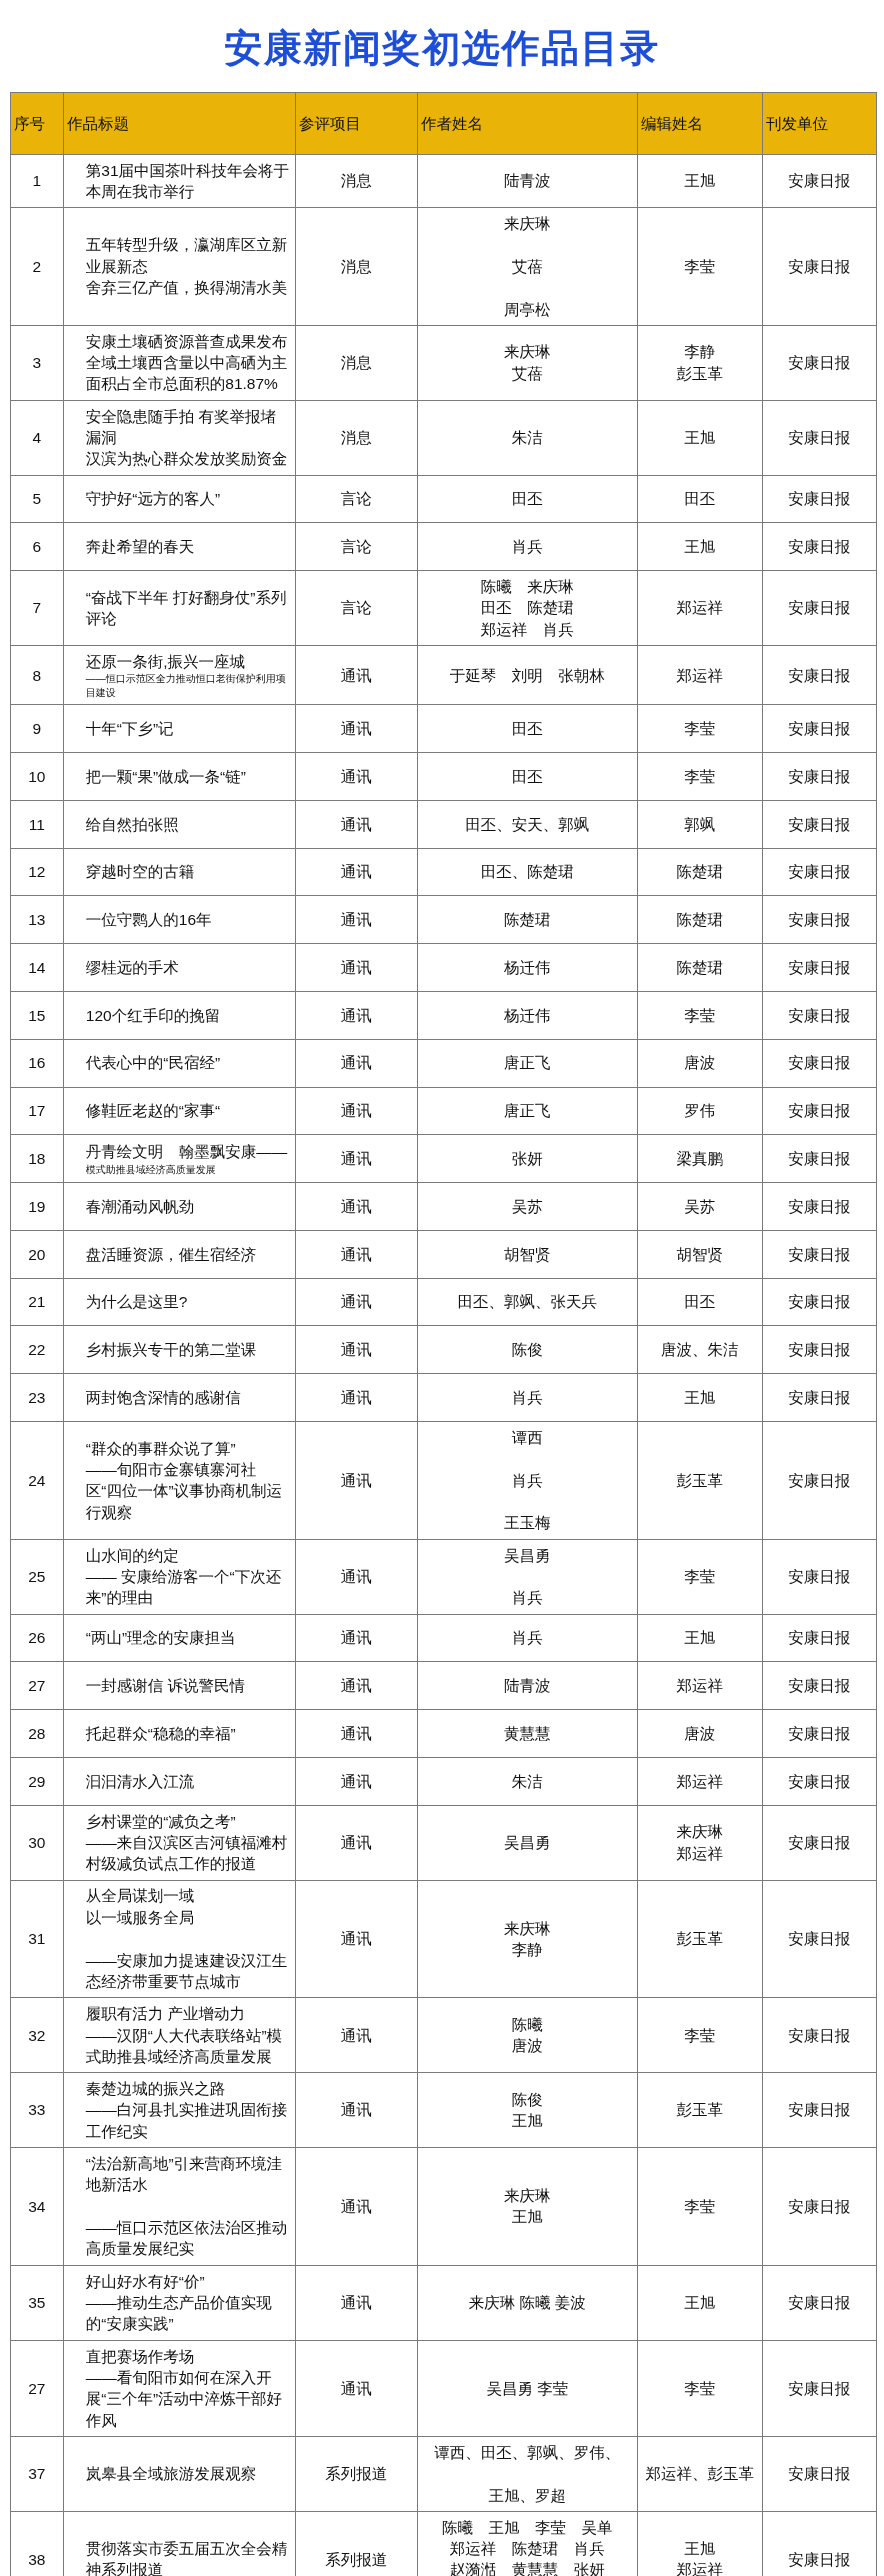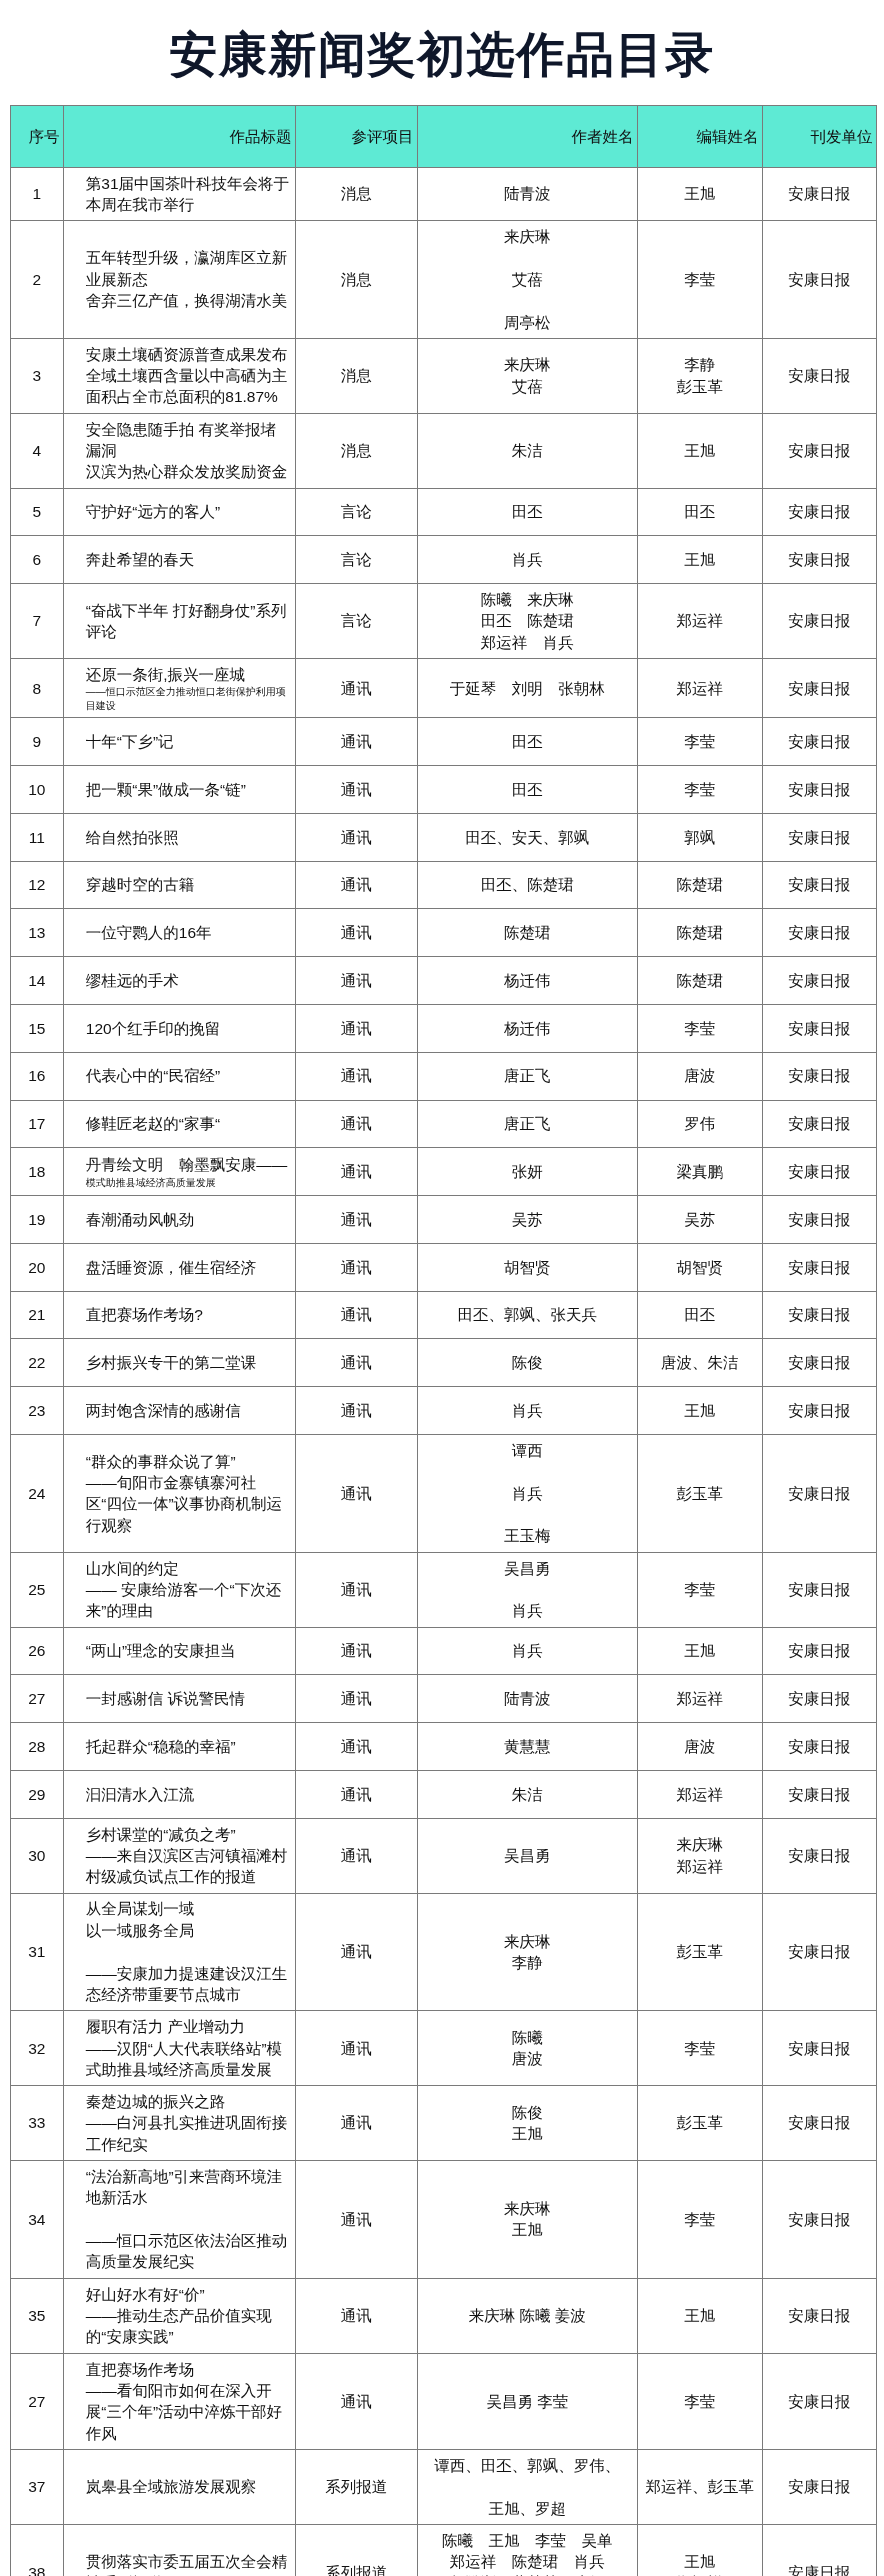--- a/index.html
+++ b/index.html
@@ -4,46 +4,46 @@
 <style>
   html,body{margin:0;padding:0;background:#ffffff;}
   body{
     width:884px;
     font-family:"Liberation Sans","DejaVu Sans",sans-serif;
     color:#111111;
   }
   .page{padding:14.7px 0 24.5px 0;}
   h1.doc-title{
     text-align:center;
-    font-size:48px;
+    font-size:38px;
     font-weight:bold;
     letter-spacing:1.6px;
     margin:8.2px 0 18px 0;
-    color:#0f172a;
+    color:#1d4ed8;
   }
   table.catalog{
     border-collapse:collapse;
     table-layout:fixed;
     width:867px;
     margin-left:9.8px;
   }
   .catalog th,.catalog td{
     border:0.8px solid #7a7a7a;
     font-size:15.5px;
     line-height:1.38;
     vertical-align:middle;
     padding:4.9px 3.3px;
     word-break:break-all;
     overflow-wrap:break-word;
   }
   .catalog thead th{
     height:51px;
     font-weight:normal;
-    text-align:right;
-    background:#5eead4;
+    text-align:left;
+    background:#eab308;
   }
   .catalog td{height:37px;}
   col.c-no{width:53px;}
   col.c-title{width:232px;}
   col.c-cat{width:122px;}
   col.c-auth{width:220px;}
   col.c-edit{width:125px;}
   col.c-pub{width:114px;}
   td.no,td.cat,td.auth,td.edit,td.pub{text-align:center;}
   td.title{text-align:left;padding-left:22px;padding-right:4.9px;}
@@ -265,21 +265,21 @@
     <td class="no">20</td>
     <td class="title">盘活睡资源，催生宿经济</td>
     <td class="cat">通讯</td>
     <td class="auth">胡智贤</td>
     <td class="edit">胡智贤</td>
     <td class="pub">安康日报</td>
   </tr>
 
   <tr>
     <td class="no">21</td>
-    <td class="title">直把赛场作考场?</td>
+    <td class="title">为什么是这里?</td>
     <td class="cat">通讯</td>
     <td class="auth">田丕、郭飒、张天兵</td>
     <td class="edit">田丕</td>
     <td class="pub">安康日报</td>
   </tr>
 
   <tr>
     <td class="no">22</td>
     <td class="title">乡村振兴专干的第二堂课</td>
     <td class="cat">通讯</td>

